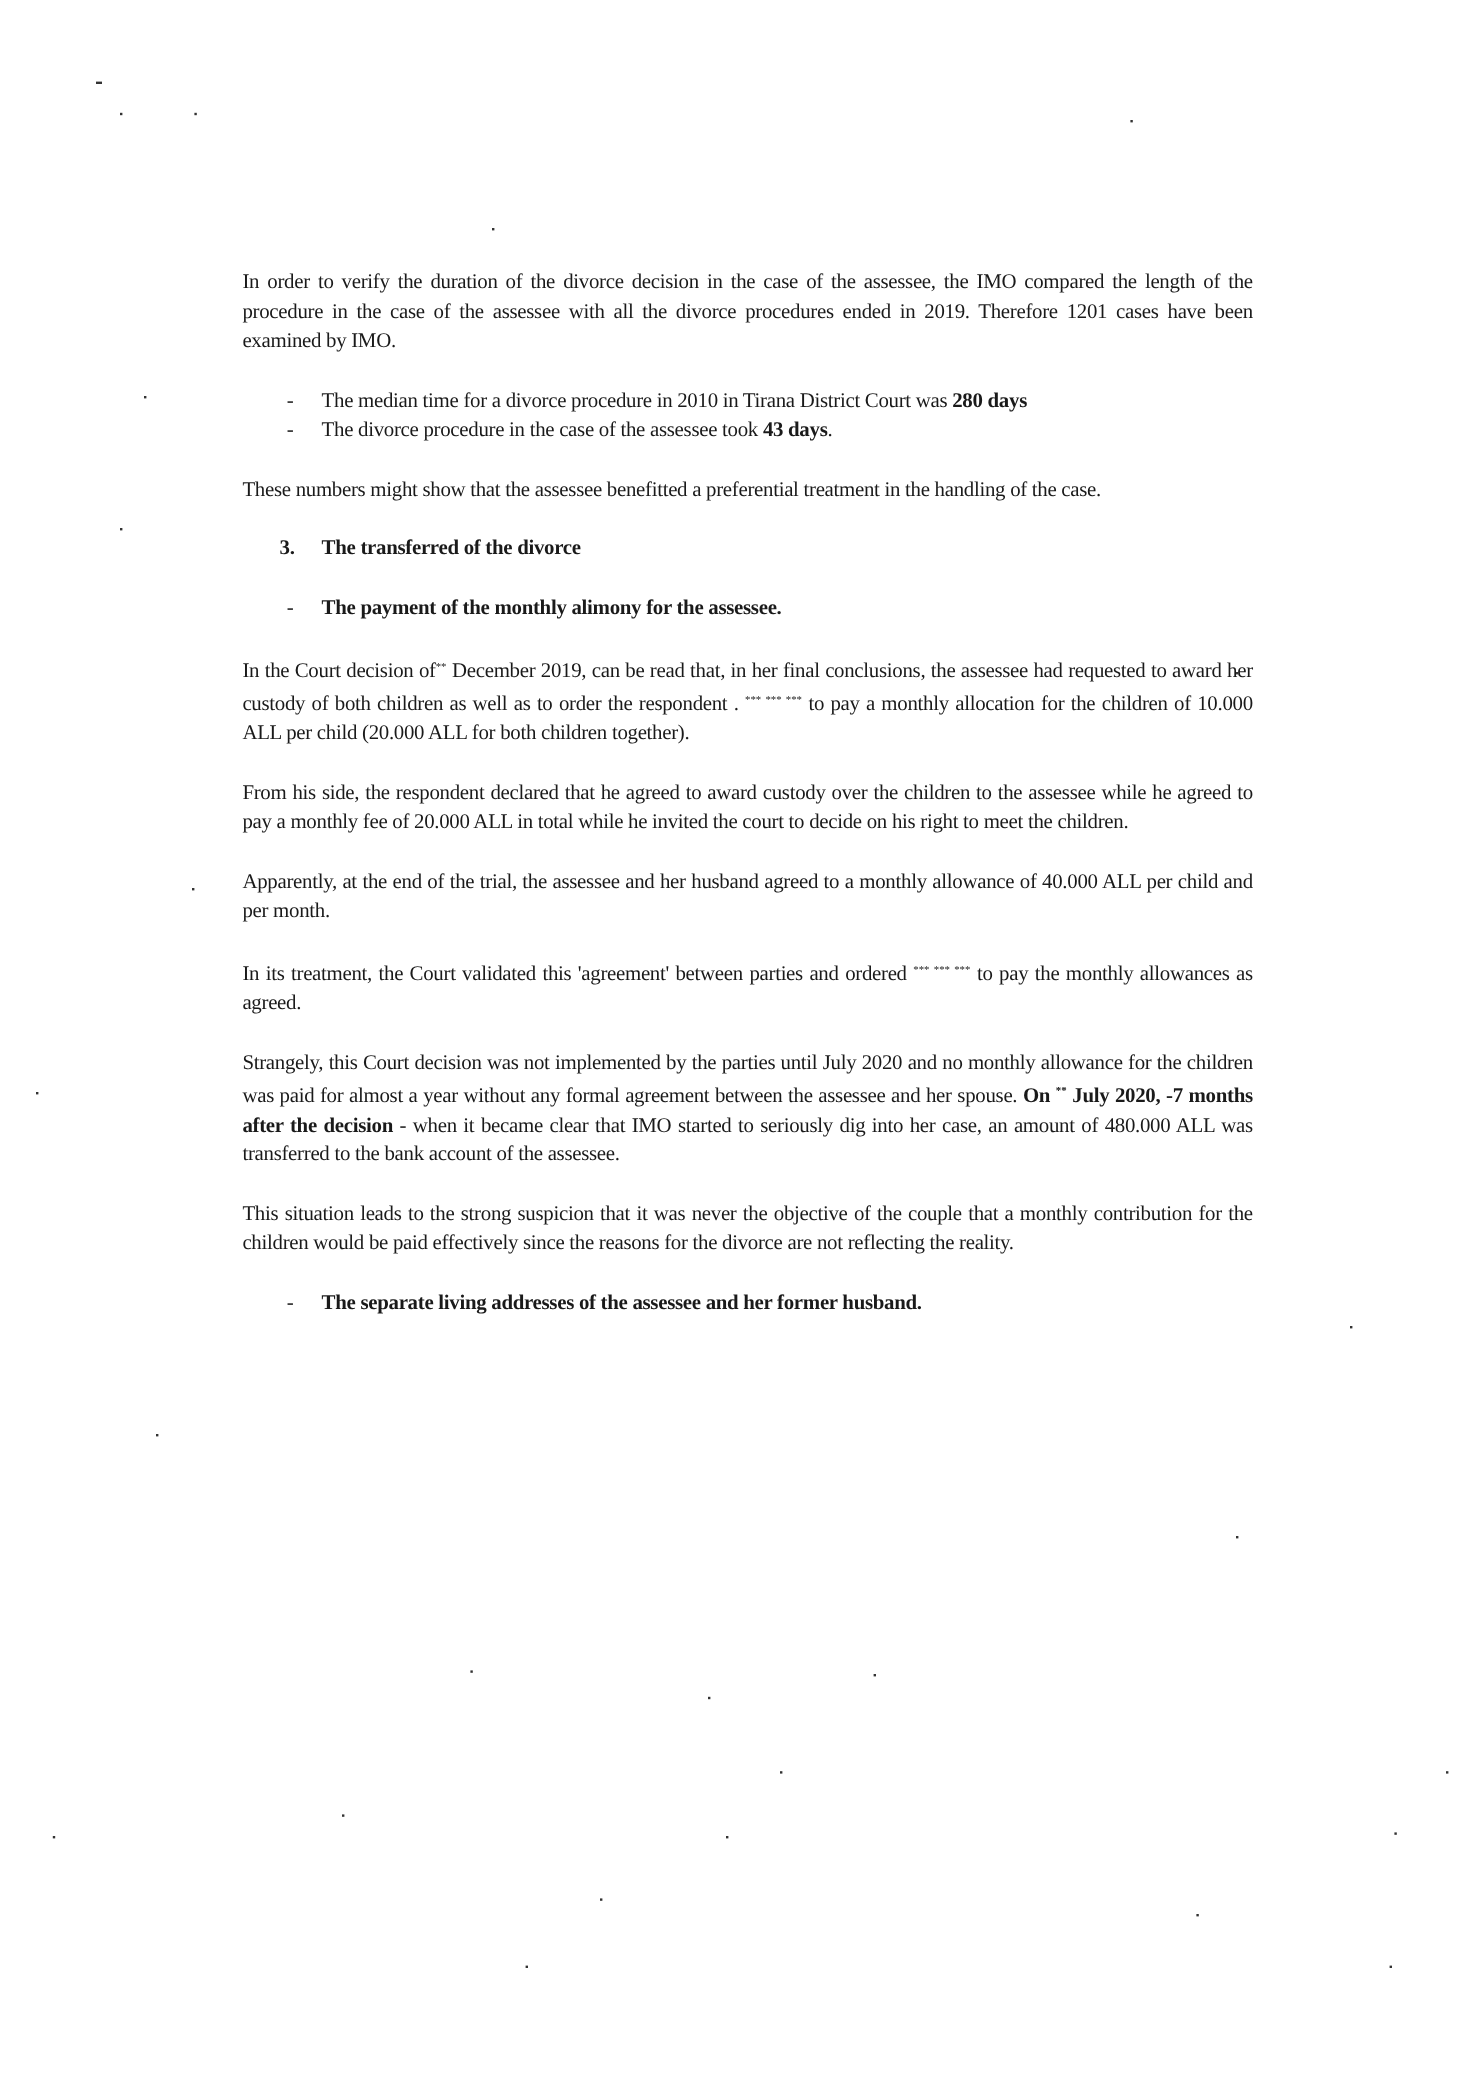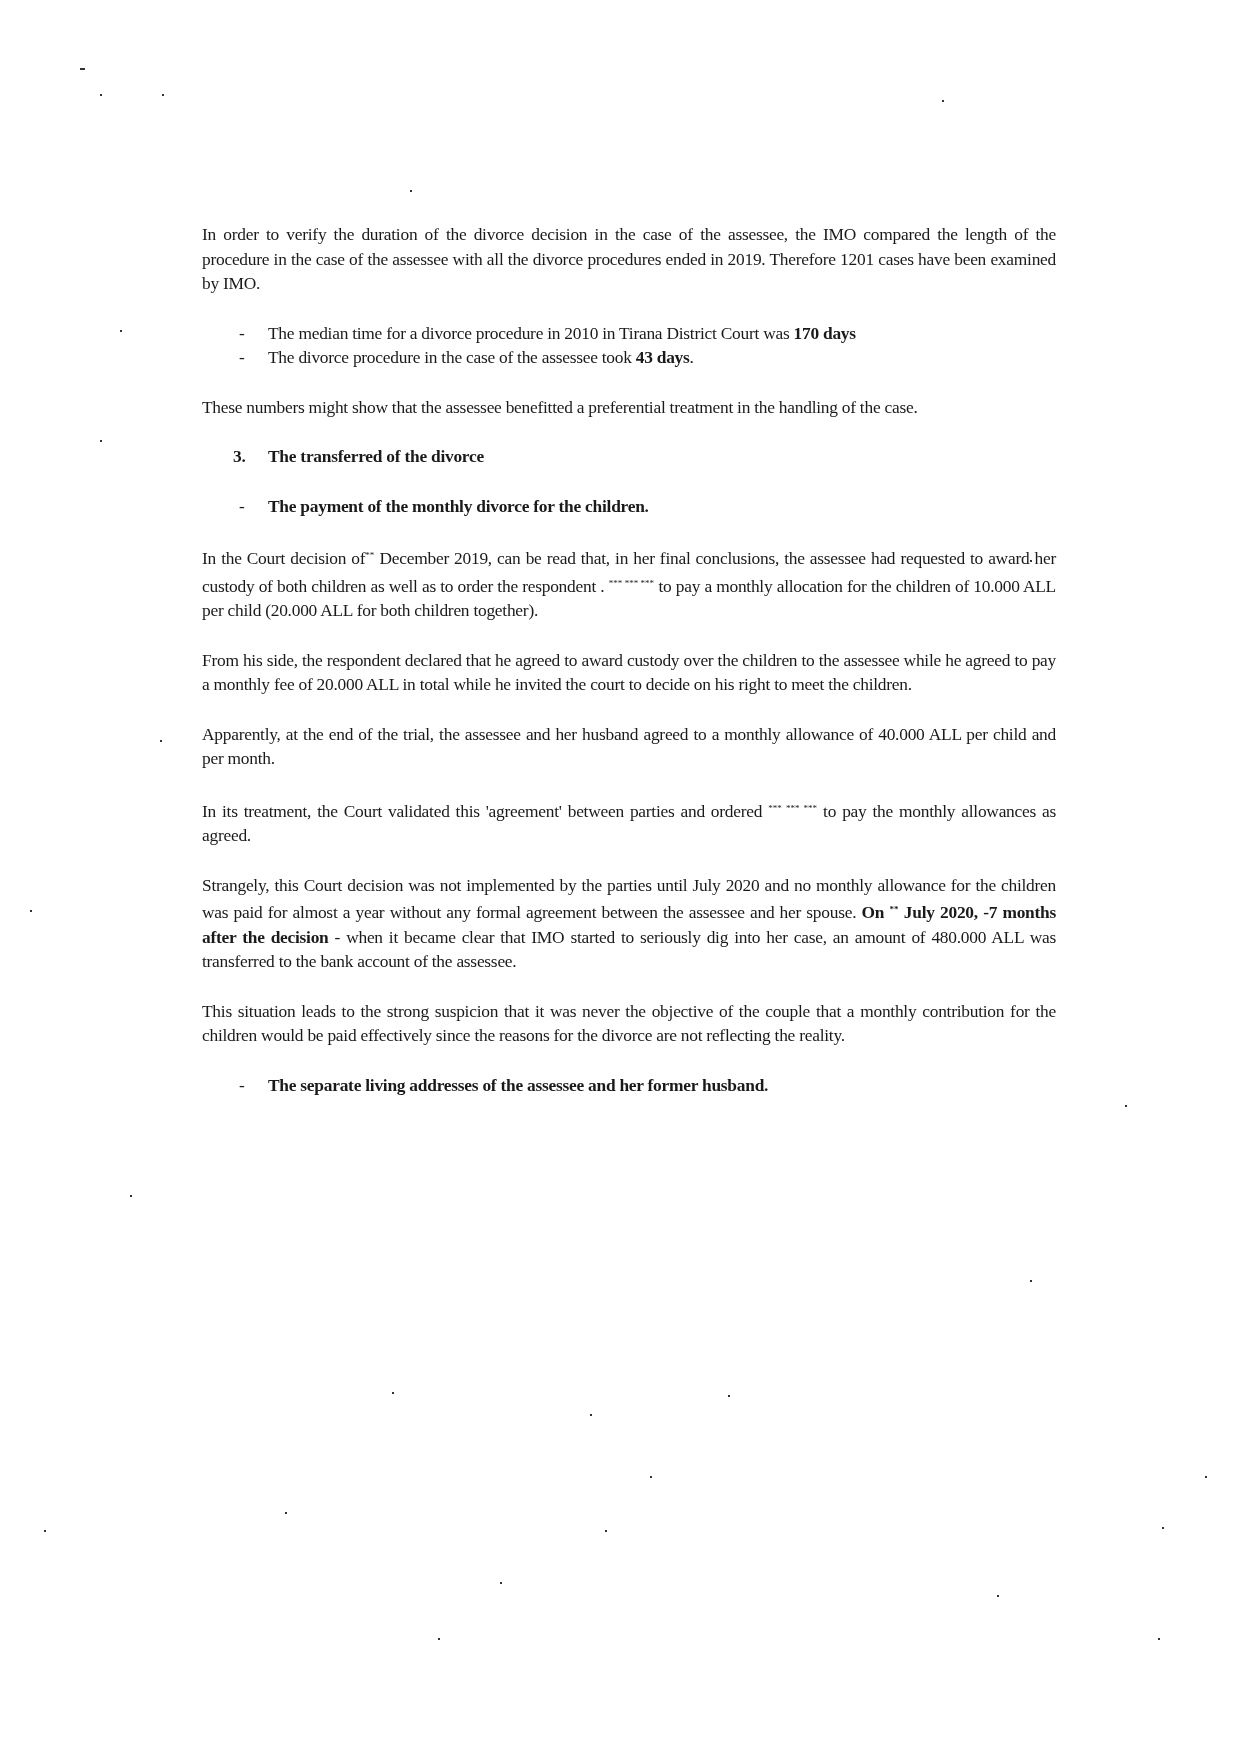--- a/index.html
+++ b/index.html
@@ -18,21 +18,21 @@
     .page {
       position: absolute;
       left: 202px;
       top: 222px;
       width: 858px;
       font-size: 17.4px;
       line-height: 24.5px;
       letter-spacing: -0.25px;
     }
     .para {
-      margin: 0 4px 25px 0;
+      margin: 0 16px 25px 0;
       text-align: justify;
     }
     .bullets {
       list-style: none;
       margin: 0 0 25px 0;
       padding: 0;
     }
     .bullets li {
       position: relative;
       padding-left: 66px;
@@ -80,38 +80,38 @@
 <body>
 
 <div class="page">
 
   <p class="para">In order to verify the duration of the divorce decision in the case of the assessee, the IMO compared the length of the procedure in the case of the assessee with all the divorce procedures ended in 2019. Therefore 1201 cases have been examined by IMO.</p>
 
 
   <ul class="bullets">
     <li>
       <span class="dash">-</span>
-      <span>The median time for a divorce procedure in 2010 in Tirana District Court was </span><b>170 days</b><span></span>
+      <span>The median time for a divorce procedure in 2010 in Tirana District Court was </span><b>280 days</b><span></span>
     </li>
     <li>
       <span class="dash">-</span>
       <span>The divorce procedure in the case of the assessee took </span><b>43 days</b><span>.</span>
     </li>
   </ul>
 
   <p class="para">These numbers might show that the assessee benefitted a preferential treatment in the handling of the case.</p>
 
   <div class="heading">
     <span class="num">3.</span>
     <span>The transferred of the divorce</span>
   </div>
 
   <div class="subheading">
     <span class="dash">-</span>
-    <span>The payment of the monthly divorce for the children.</span>
+    <span>The payment of the monthly alimony for the assessee.</span>
   </div>
 
   <p class="para"><span>In the Court decision of</span><span class="redact">**</span><span> December 2019, can be read that, in her final conclusions, the assessee had requested to award her custody of both children as well as to order the respondent . </span><span class="redact">*** *** ***</span><span> to pay a monthly allocation for the children of 10.000 ALL per child (20.000 ALL for both children together).</span></p>
 
   <p class="para">From his side, the respondent declared that he agreed to award custody over the children to the assessee while he agreed to pay a monthly fee of 20.000 ALL in total while he invited the court to decide on his right to meet the children.</p>
 
   <p class="para">Apparently, at the end of the trial, the assessee and her husband agreed to a monthly allowance of 40.000 ALL per child and per month.</p>
 
   <p class="para"><span>In its treatment, the Court validated this 'agreement' between parties and ordered </span><span class="redact">*** *** ***</span><span> to pay the monthly allowances as agreed.</span></p>
 

